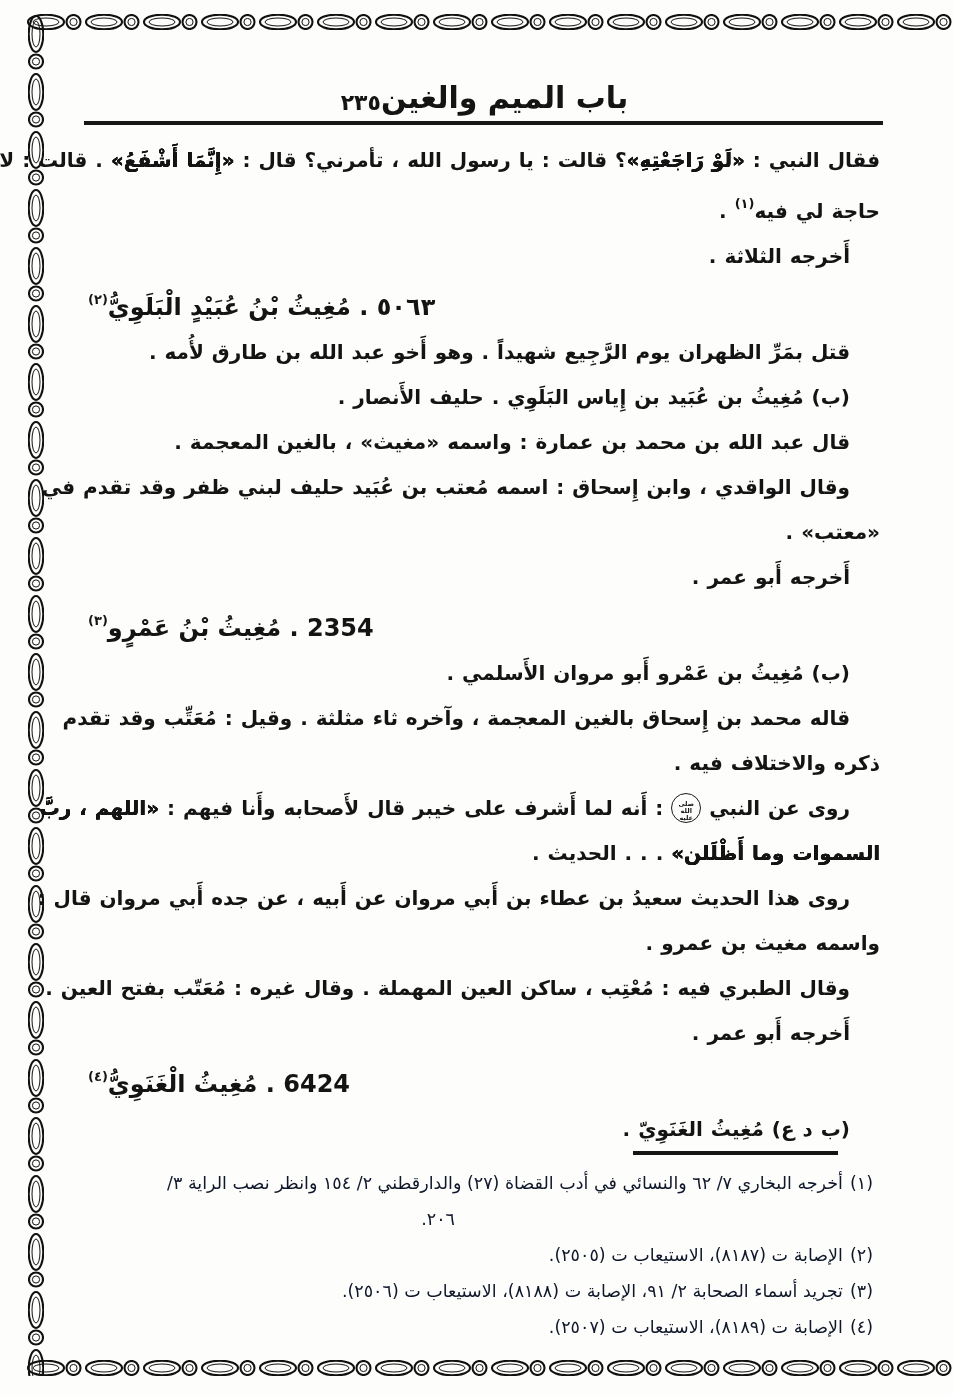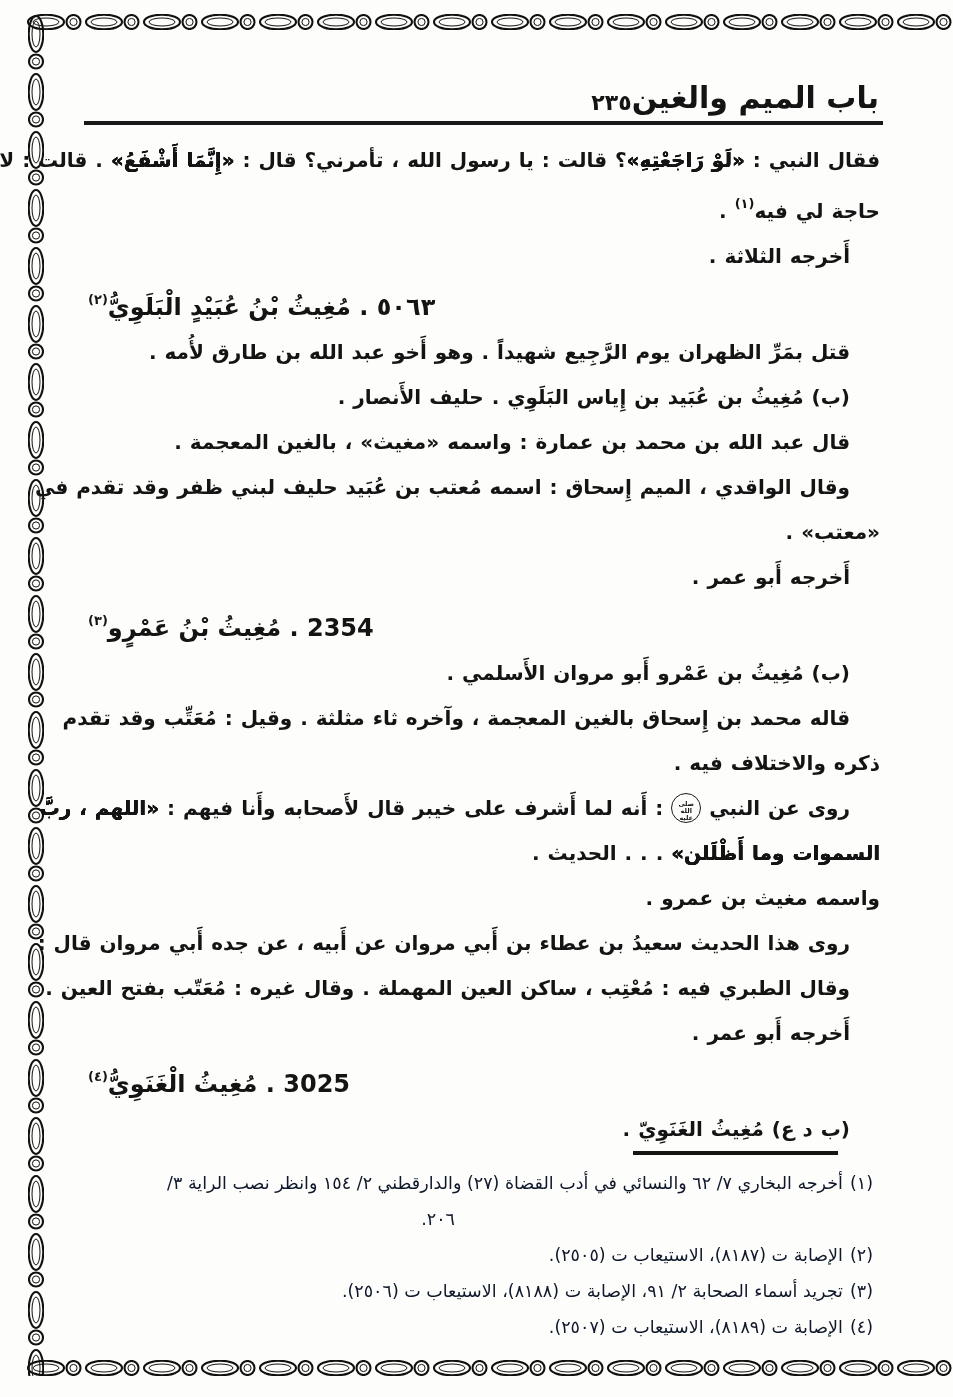--- a/index.html
+++ b/index.html
@@ -10,21 +10,21 @@
     background-size: 13px 17px;
     font-family:"DejaVu Sans", sans-serif;
     color:#141414;
   }
   .b { position:absolute; }
   .btop    { top:14px;   left:26px; }
   .bbottom { top:1360px; left:26px; }
   .bleft   { top:14px;   left:28px; }
   .header {
     position:absolute; top:80px; left:90px; right:74px;
-    display:flex; justify-content:flex-end; align-items:flex-end;
+    display:flex; justify-content:center; align-items:flex-end;
   }
   .pageno  { font-size:22px; font-weight:bold; letter-spacing:1px; }
   .chapter { font-size:30px; font-weight:bold; }
   .rule { position:absolute; top:121px; left:84px; right:70px; height:4px; background:#181818; }
   .content { position:absolute; top:138px; right:73px; left:88px; direction:rtl; }
   .ln {
     font-size:20px; font-weight:bold; line-height:45px;
     text-align:right; white-space:nowrap; word-spacing:1px;
   }
   .indent { padding-right:30px; }
@@ -83,36 +83,36 @@
   <div class="content">
 
     <div class="ln"><span>فقال النبي : </span><span class="q">«لَوْ رَاجَعْتِهِ»</span><span>؟ قالت : يا رسول الله ، تأمرني؟ قال : </span><span class="q">«إِنَّمَا أَشْفَعُ»</span><span> . قالت : لا</span></div>
     <div class="ln"><span>حاجة لي فيه</span><sup class="ref">(١)</sup><span> .</span></div>
     <div class="ln indent">أَخرجه الثلاثة .</div>
 
     <div class="h"><span class="num">٥٠٦٣</span><span> . </span><span>مُغِيثُ بْنُ عُبَيْدٍ الْبَلَوِيُّ</span><sup class="ref">(٢)</sup></div>
     <div class="ln indent">قتل بمَرِّ الظهران يوم الرَّجِيع شهيداً . وهو أَخو عبد الله بن طارق لأُمه .</div>
     <div class="ln indent">(ب) مُغِيثُ بن عُبَيد بن إِياس البَلَوِي . حليف الأَنصار .</div>
     <div class="ln indent">قال عبد الله بن محمد بن عمارة : واسمه «مغيث» ، بالغين المعجمة .</div>
-    <div class="ln indent">وقال الواقدي ، الميم إِسحاق : اسمه مُعتب بن عُبَيد حليف لبني ظفر وقد تقدم في</div>
+    <div class="ln indent">وقال الواقدي ، وابن إِسحاق : اسمه مُعتب بن عُبَيد حليف لبني ظفر وقد تقدم في</div>
     <div class="ln">«معتب» .</div>
     <div class="ln indent">أَخرجه أَبو عمر .</div>
 
     <div class="h"><span class="num">2354</span><span> . </span><span>مُغِيثُ بْنُ عَمْرٍو</span><sup class="ref">(٣)</sup></div>
     <div class="ln indent">(ب) مُغِيثُ بن عَمْرو أَبو مروان الأَسلمي .</div>
     <div class="ln indent">قاله محمد بن إِسحاق بالغين المعجمة ، وآخره ثاء مثلثة . وقيل : مُعَتِّب وقد تقدم</div>
     <div class="ln">ذكره والاختلاف فيه .</div>
     <div class="ln indent"><span>روى عن النبي </span><span class="pbuh">صلى الله عليه وسلم</span><span> : أَنه لما أَشرف على خيبر قال لأَصحابه وأَنا فيهم : </span><span class="q">«اللهم ، ربَّ</span></div>
     <div class="ln"><span class="q">السموات وما أَظْلَلن»</span><span> . . . الحديث .</span></div>
+    <div class="ln indent">روى هذا الحديث سعيدُ بن عطاء بن أَبي مروان عن أَبيه ، عن جده أَبي مروان قال :</div>
     <div class="ln">واسمه مغيث بن عمرو .</div>
-    <div class="ln indent">روى هذا الحديث سعيدُ بن عطاء بن أَبي مروان عن أَبيه ، عن جده أَبي مروان قال :</div>
     <div class="ln indent">وقال الطبري فيه : مُعْتِب ، ساكن العين المهملة . وقال غيره : مُعَتّب بفتح العين .</div>
     <div class="ln indent">أَخرجه أَبو عمر .</div>
 
-    <div class="h"><span class="num">3025</span><span> . </span><span>مُغِيثُ الْغَنَوِيُّ</span><sup class="ref">(٤)</sup></div>
+    <div class="h"><span class="num">6424</span><span> . </span><span>مُغِيثُ الْغَنَوِيُّ</span><sup class="ref">(٤)</sup></div>
     <div class="ln indent">(ب د ع) مُغِيثُ الغَنَوِيّ .</div>
 
   </div>
 
   <div class="fsep"></div>
   <div class="footnotes">
     <div class="fn"><span class="marker">(١)</span><span>أخرجه البخاري ٧/ ٦٢ والنسائي في أدب القضاة (٢٧) والدارقطني ٢/ ١٥٤ وانظر نصب الراية ٣/</span></div>
     <div class="fn fn-cont">٢٠٦.</div>
     <div class="fn"><span class="marker">(٢)</span><span>الإصابة ت (٨١٨٧)، الاستيعاب ت (٢٥٠٥).</span></div>
     <div class="fn"><span class="marker">(٣)</span><span>تجريد أسماء الصحابة ٢/ ٩١، الإصابة ت (٨١٨٨)، الاستيعاب ت (٢٥٠٦).</span></div>

